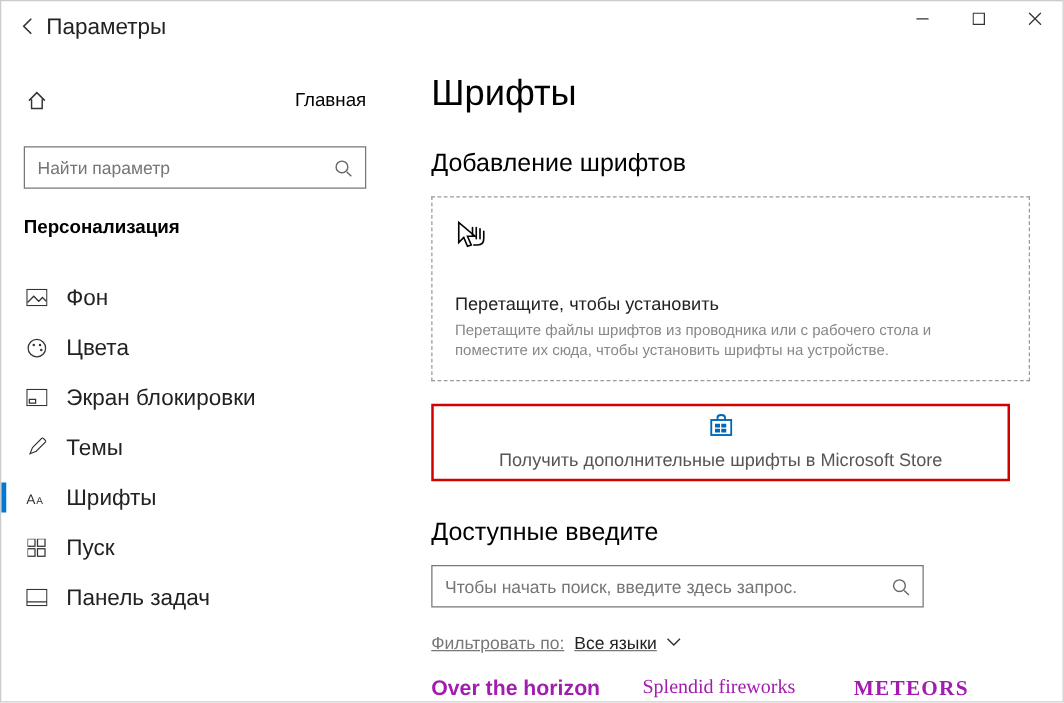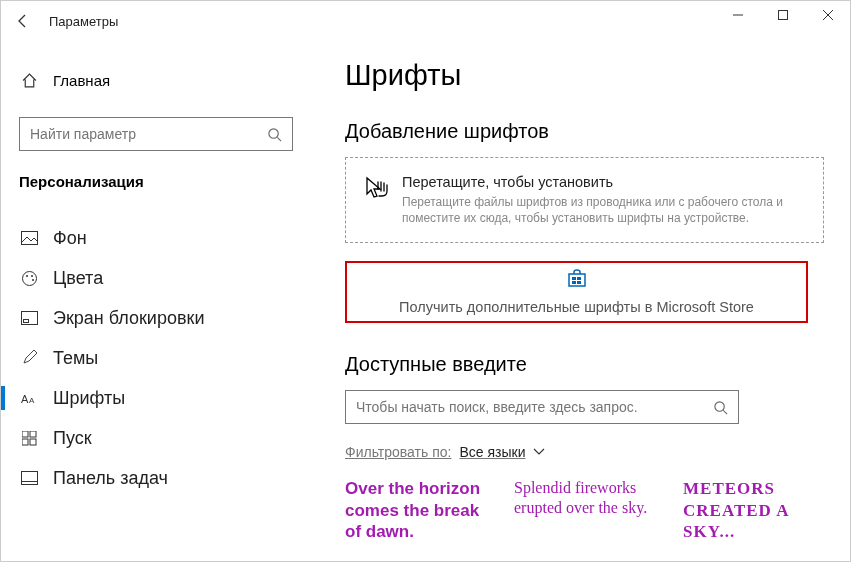--- a/index.html
+++ b/index.html
@@ -1,37 +1,37 @@
 <!DOCTYPE html>
 <html><head>
 <meta charset="utf-8">
 <style>
   * { margin: 0; padding: 0; box-sizing: border-box; font-family: "Segoe UI", Arial, sans-serif; }
   body { background: #fff; width: 851px; height: 562px; overflow: hidden; border: 1px solid #ccc; position: relative; }
   .titlebar { height: 40px; display: flex; align-items: center; padding: 0 8px; }
   .titlebar .back { width: 28px; height: 28px; display: flex; align-items: center; justify-content: center; }
-  .titlebar .title { font-size: 13px; margin-left: 12px; color: #222; }
+  .titlebar .title { font-size: 18px; color: #222; }
   .win-controls { position: absolute; top: 0; right: 0; display: flex; }
   .win-btn { width: 45px; height: 28px; display: flex; align-items: center; justify-content: center; color: #333; }
   .content { display: flex; height: calc(100% - 40px); }
   .sidebar { width: 310px; padding: 0 18px; }
-  .home-row { display: flex; align-items: center; height: 38px; margin-top: 20px; margin-bottom: 18px; }
+  .home-row { display: flex; align-items: center; height: 38px; margin-top: 20px; margin-bottom: 18px; justify-content: space-between; }
   .home-row .icon { width: 20px; display: flex; justify-content: center; }
   .home-row .label { margin-left: 14px; font-size: 15px; }
   .search-box { border: 1px solid #777; height: 34px; display: flex; align-items: center; padding: 0 10px; margin-bottom: 22px; }
   .search-box input { border: none; outline: none; flex: 1; font-size: 14px; color: #555; }
   .section-title { font-weight: 600; font-size: 15px; margin-bottom: 28px; }
   .nav-item { display: flex; align-items: center; height: 40px; margin-left: -18px; padding-left: 18px; position: relative; cursor: default; }
   .nav-item.selected::before { content: ""; position: absolute; left: 0; top: 8px; bottom: 8px; width: 4px; background: #0078d4; }
   .nav-item .icon { width: 20px; display: flex; justify-content: center; color: #333; }
   .nav-item .label { margin-left: 14px; font-size: 18px; color: #222; }
   .main { flex: 1; padding: 18px 26px 0 34px; overflow: hidden; }
   .page-title { font-size: 29px; font-weight: 500; margin-bottom: 28px; }
   .subtitle { font-size: 20px; font-weight: 400; margin-bottom: 14px; }
-  .drop-zone { border: 1px dashed #999; padding: 16px 18px; display: flex; gap: 12px; margin-bottom: 18px; }
+  .drop-zone { border: 1px dashed #999; padding: 16px 18px; display: flex; gap: 32px; margin-bottom: 18px; flex-direction: column; }
   .drop-zone .icon { margin-top: 2px; }
   .drop-zone .dz-title { font-size: 14.5px; color: #222; margin-bottom: 4px; }
   .drop-zone .dz-desc { font-size: 12px; color: #888; line-height: 1.35; }
   .store-link { display: flex; align-items: center; gap: 12px; padding: 6px 10px; border: 2px solid #d30000; margin-bottom: 30px; width: 463px; flex-direction: column; }
   .store-link .text { font-size: 14.5px; color: #555; }
   .search-fonts { border: 1px solid #777; height: 34px; display: flex; align-items: center; padding: 0 10px; margin-bottom: 20px; width: 394px; }
   .search-fonts input { border: none; outline: none; flex: 1; font-size: 14px; color: #666; }
   .filter-row { font-size: 14px; color: #777; display: flex; align-items: center; gap: 8px; margin-bottom: 18px; text-decoration: underline; }
   .filter-row .val { color: #222; }
   .font-samples { display: flex; gap: 28px; }

